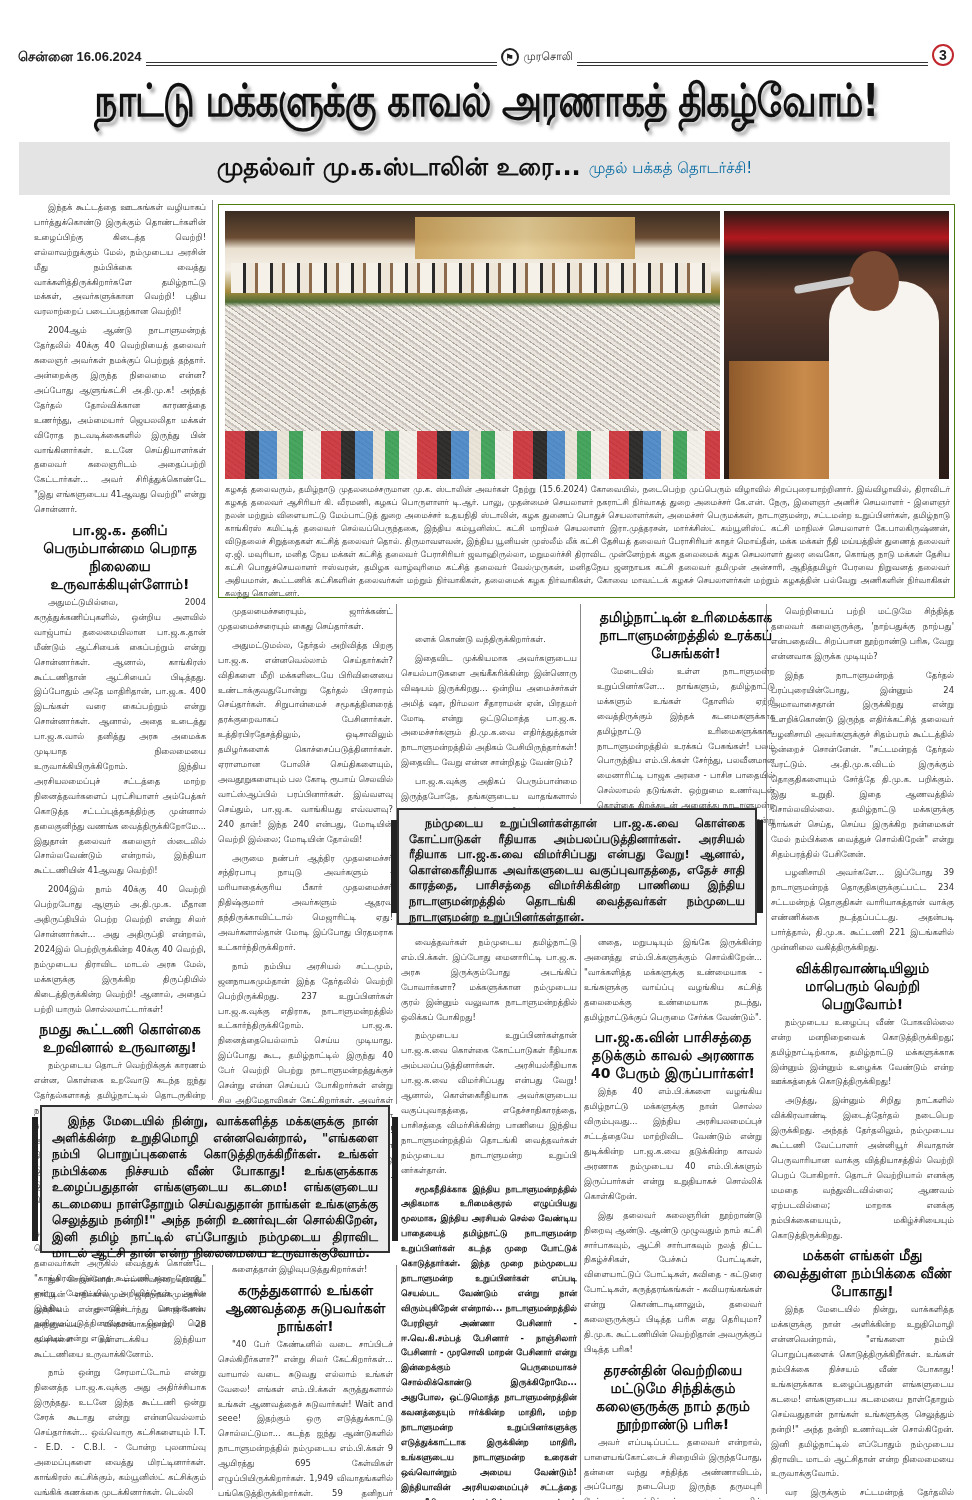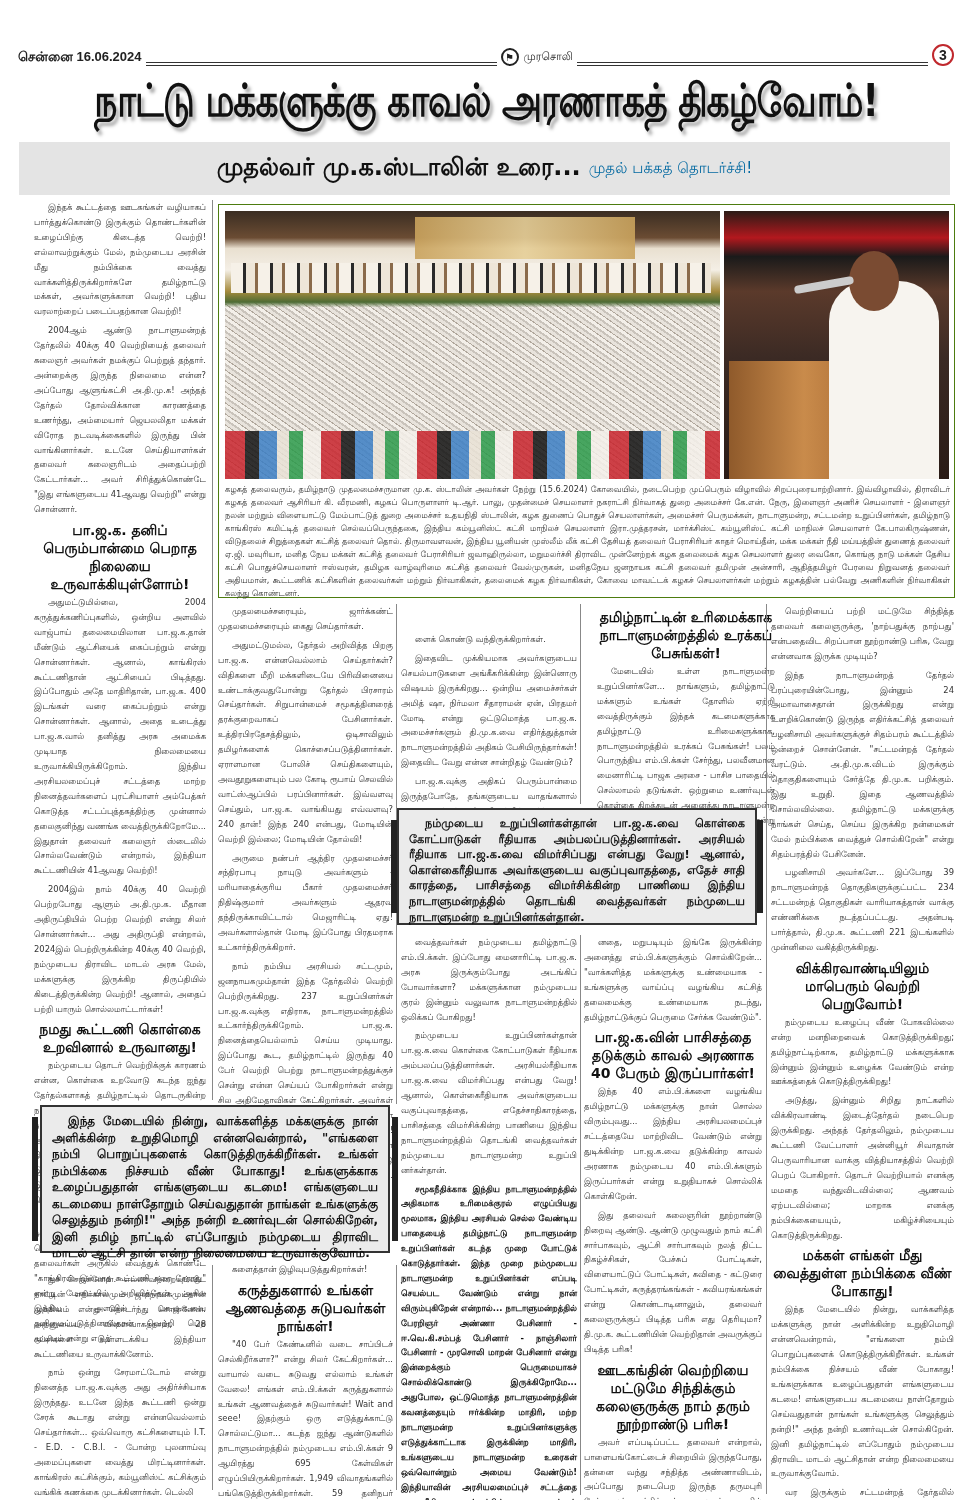--- a/index.html
+++ b/index.html
@@ -140,21 +140,21 @@
   <h3>தமிழ்நாட்டின் உரிமைக்காக நாடாளுமன்றத்தில் உரக்கப் பேசுங்கள்!</h3>
   <p>மேடையில் உள்ள நாடாளுமன்ற உறுப்பினர்களே... நாங்களும், தமிழ்நாட்டு மக்களும் உங்கள் தோளில் ஏற்றி வைத்திருக்கும் இந்தக் கடமைகளுக்காக தமிழ்நாட்டு உரிமைகளுக்காக, நாடாளுமன்றத்தில் உரக்கப் பேசுங்கள்! பலம் பொருந்திய எம்.பி.க்கள் சேர்ந்து, பலவீனமான மைனாரிட்டி பாஜக அரசை - பாசிச பாதையில் செல்லாமல் தடுங்கள். ஒற்றுமை உணர்வுடன் கொள்கை திறத்துடன் அனைத்து நாடாளுமன்ற உறுப்பினர்களும் செயல்பட வேண்டும் என்று கேட்டுக் கொள்கிறேன்.</p>
   <p>தி.மு.க. எம்.பி.க்கள் கூட்டத்தில் சொன்</p>
 </div>
 
 <div class="col" style="left:584px; top:935px; width:178px;">
   <p>னதை, மறுபடியும் இங்கே இருக்கின்ற அனைத்து எம்.பி.க்களுக்கும் சொல்கிறேன்... "வாக்களித்த மக்களுக்கு உண்மையாக - உங்களுக்கு வாய்ப்பு வழங்கிய கட்சித் தலைமைக்கு உண்மையாக நடந்து, தமிழ்நாட்டுக்குப் பெருமை சேர்க்க வேண்டும்".</p>
   <h3>பா.ஜ.க.வின் பாசிசத்தை தடுக்கும் காவல் அரணாக 40 பேரும் இருப்பார்கள்!</h3>
   <p>இந்த 40 எம்.பி.க்களை வழங்கிய தமிழ்நாட்டு மக்களுக்கு நான் சொல்ல விரும்புவது... இந்திய அரசியலமைப்புச் சட்டத்தையே மாற்றிவிட வேண்டும் என்று துடிக்கின்ற பா.ஜ.க.வை தடுக்கின்ற காவல் அரணாக நம்முடைய 40 எம்.பி.க்களும் இருப்பார்கள் என்று உறுதியாகச் சொல்லிக் கொள்கிறேன்.</p>
   <p>இது தலைவர் கலைஞரின் நூற்றாண்டு நிறைவு ஆண்டு. ஆண்டு முழுவதும் நாம் கட்சி சார்பாகவும், ஆட்சி சார்பாகவும் நலத் திட்ட நிகழ்ச்சிகள், பேச்சுப் போட்டிகள், விளையாட்டுப் போட்டிகள், கவிதை - கட்டுரை போட்டிகள், கருத்தரங்கங்கள் - கவியரங்கங்கள் என்று கொண்டாடினாலும், தலைவர் கலைஞருக்குப் பிடித்த பரிசு எது தெரியுமா? தி.மு.க. கூட்டணியின் வெற்றிதான் அவருக்குப் பிடித்த பரிசு!</p>
-  <h3>ஊடகங்தின் வெற்றியை மட்டுமே சிந்திக்கும் கலைஞருக்கு நாம் தரும் நூற்றாண்டு பரிசு!</h3>
+  <h3>தரசன்தின் வெற்றியை மட்டுமே சிந்திக்கும் கலைஞருக்கு நாம் தரும் நூற்றாண்டு பரிசு!</h3>
   <p>அவர் எப்படிப்பட்ட தலைவர் என்றால், பாளையங்கோட்டைச் சிறையில் இருந்தபோது, தன்னை வந்து சந்தித்த அண்ணாவிடம், அப்போது நடைபெற இருந்த தருமபுரி தேர்தலைப் பற்றித்தான் கலைஞர் முதலில் கேட்டிருக்கிறார். இதைப்பற்றி, பேரறிஞர் அண்ணா என்ன சொன்னார் தெரியுமா? "என் தம்பியை நலம் விசாரிக்கச் சென்றால், அவனோ கழகத்தின் வெற்றியைப் பற்றியே கவலைப்பட்டுக் கேட்டான்" என்று எழுதினார் பேரறிஞர் அண்ணா. அப்படி, எப்போதும், எந்த நேரமும், எந்தச் சூழலிலும் கழகத்தின்</p>
 </div>
 
 <div class="vrule" style="left:766px; top:604px; height:890px;"></div>
 
 <div class="col col5">
   <p>வெற்றியைப் பற்றி மட்டுமே சிந்தித்த தலைவர் கலைஞருக்கு, 'நாற்பதுக்கு நாற்பது' என்பதைவிட சிறப்பான நூற்றாண்டு பரிசு, வேறு என்னவாக இருக்க முடியும்?</p>
   <p>இந்த நாடாளுமன்றத் தேர்தல் பரப்புரையின்போது, இன்னும் 24 அமாவாசைதான் இருக்கிறது என்று உளறிக்கொண்டு இருந்த எதிர்க்கட்சித் தலைவர் பழனிசாமி அவர்களுக்குச் சிதம்பரம் கூட்டத்தில் ஒன்றைச் சொன்னேன். "சட்டமன்றத் தேர்தல் வரட்டும். அ.தி.மு.க.விடம் இருக்கும் தொகுதிகளையும் சேர்த்தே தி.மு.க. பறிக்கும். இது உறுதி. இதை ஆணவத்தில் சொல்லவில்லை. தமிழ்நாட்டு மக்களுக்கு நாங்கள் செய்த, செய்ய இருக்கிற நன்மைகள் மேல் நம்பிக்கை வைத்துச் சொல்கிறேன்" என்று சிதம்பரத்தில் பேசினேன்.</p>
   <p>பழனிசாமி அவர்களே... இப்போது 39 நாடாளுமன்றத் தொகுதிகளுக்குட்பட்ட 234 சட்டமன்றத் தொகுதிகள் வாரியாகத்தான் வாக்கு எண்ணிக்கை நடத்தப்பட்டது. அதன்படி பார்த்தால், தி.மு.க. கூட்டணி 221 இடங்களில் முன்னிலை வகித்திருக்கிறது.</p>
   <h3>விக்கிரவாண்டியிலும் மாபெரும் வெற்றி பெறுவோம்!</h3>

